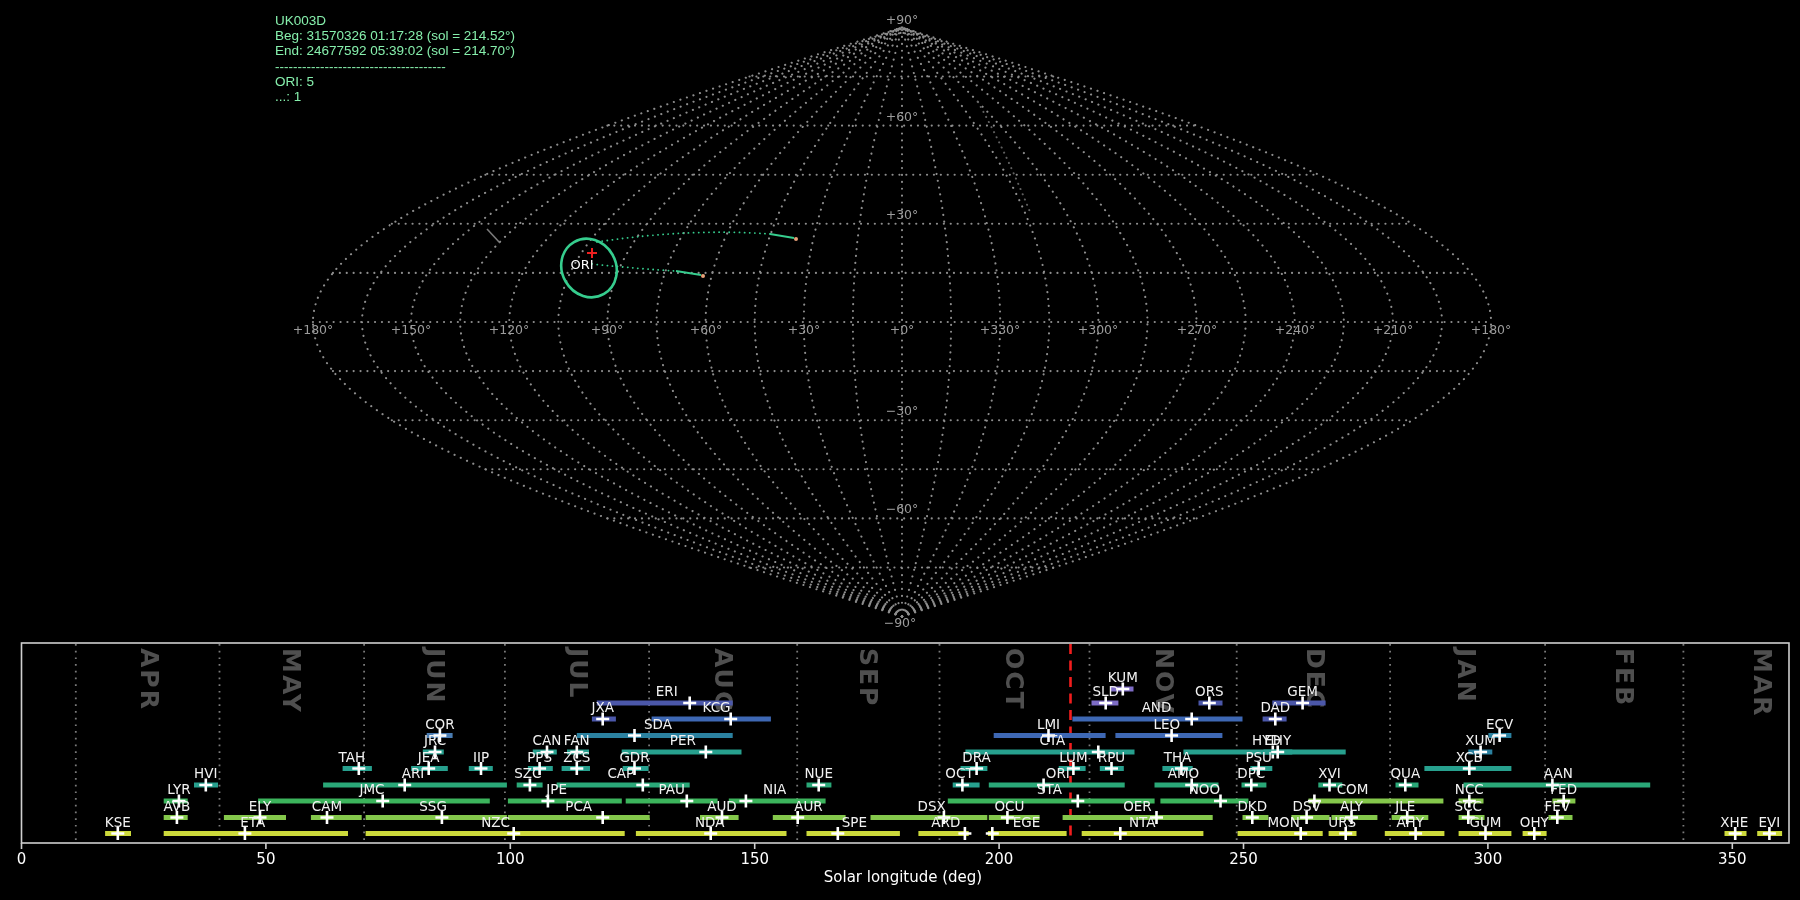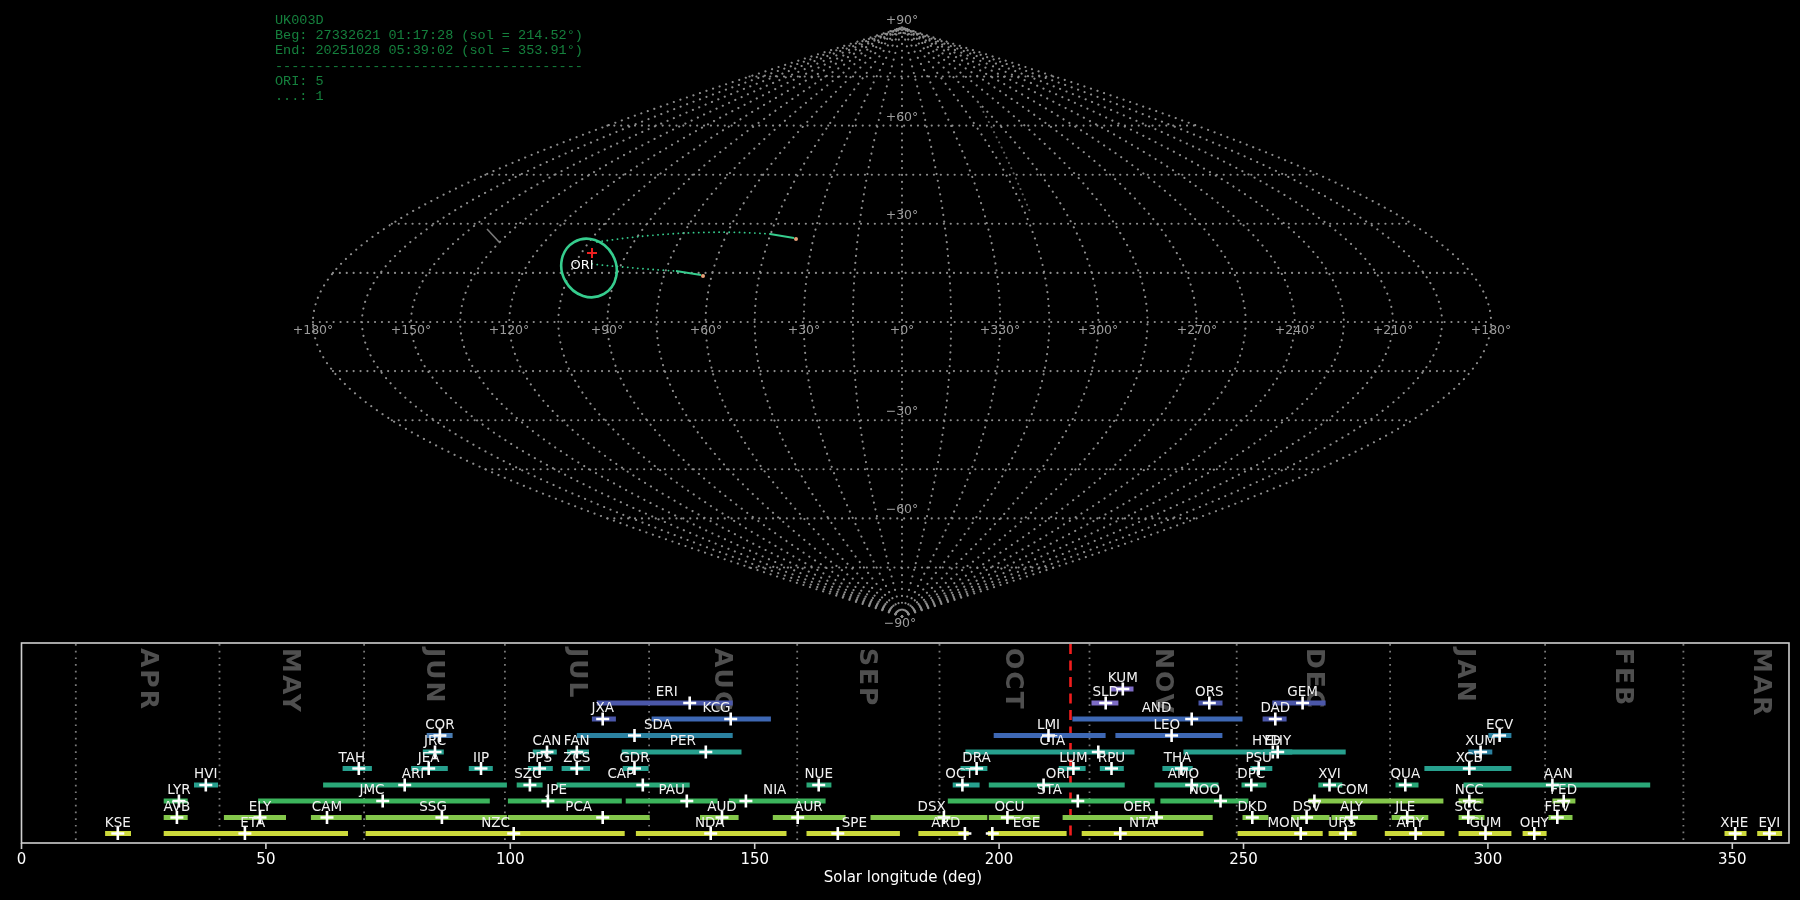--- a/index.html
+++ b/index.html
@@ -1,17 +1,17 @@
 <!DOCTYPE html>
 <html><head>
 <meta charset="utf-8">
 <style>
   html,body{margin:0;padding:0;background:#000;width:1800px;height:900px;overflow:hidden}
   body{font-family:"DejaVu Sans","Liberation Sans",sans-serif;position:relative}
-  #header{position:absolute;left:275px;top:13px;color:#15803d;font-family:Liberation Mono, monospace;font-size:13.5px;line-height:15.2px;white-space:pre;z-index:2}
+  #header{position:absolute;left:275px;top:13px;color:#86efac;font-family:Liberation Sans, sans-serif;font-size:13.5px;line-height:15.2px;white-space:pre;z-index:2}
   #scene{position:absolute;left:0;top:0}
   svg text{font-family:"DejaVu Sans","Liberation Sans",sans-serif}
   .grat{fill:none;stroke:#8d8d8d;stroke-width:2.1;stroke-dasharray:0.1 6.8;stroke-linecap:round}
   .gratlbl{fill:#9c9c9c;font-size:12.5px}
   .faint{fill:none;stroke:#606060;stroke-width:2;stroke-dasharray:0.1 5.6;stroke-linecap:round}
   .straygray{stroke:#7a7a7a;stroke-width:1.6}
   .trail-dotted{fill:none;stroke-width:1.8;stroke-dasharray:0.1 5;stroke-linecap:round}
   .trail-solid{fill:none;stroke-width:1.8}
   .radiant-ellipse{fill:none;stroke-width:2.6}
   .redcross{stroke-width:2;fill:none}
@@ -22,21 +22,21 @@
   .tick{stroke:#cfcfcf;stroke-width:1.6}
   .ticklbl{fill:#fff;font-size:15px}
   .xtitle{fill:#fff;font-size:15px}
   .blabel{fill:#f2f2f2;font-size:13.5px}
   .cross{stroke:#fff;stroke-width:2.6;fill:none}
   .redline{stroke:#f21d1d;stroke-width:2.6;stroke-dasharray:10 6.5;fill:none}
 </style>
 </head>
 <body>
 
-<div id="header"><div>UK003D</div><div>Beg: 27332621 01:17:28 (sol = 214.52°)</div><div>End: 20251028 05:39:02 (sol = 353.91°)</div><div>--------------------------------------</div><div>ORI: 5</div><div>...: 1</div></div>
+<div id="header"><div>UK003D</div><div>Beg: 31570326 01:17:28 (sol = 214.52°)</div><div>End: 24677592 05:39:02 (sol = 214.70°)</div><div>--------------------------------------</div><div>ORI: 5</div><div>...: 1</div></div>
 
 <svg id="scene" width="1800" height="900" viewBox="0 0 1800 900">
   <g id="map-layer">
       <path class="grat" d="M749.5,567.5 H1054.5"></path>
       <path class="grat" d="M607.4,518.4 H1196.6"></path>
       <path class="grat" d="M485.4,469.3 H1318.6"></path>
       <path class="grat" d="M391.8,420.2 H1412.2"></path>
       <path class="grat" d="M332.9,371.1 H1471.1"></path>
       <path class="grat" d="M312.9,322.0 H1491.1"></path>
       <path class="grat" d="M332.9,272.9 H1471.1"></path>

